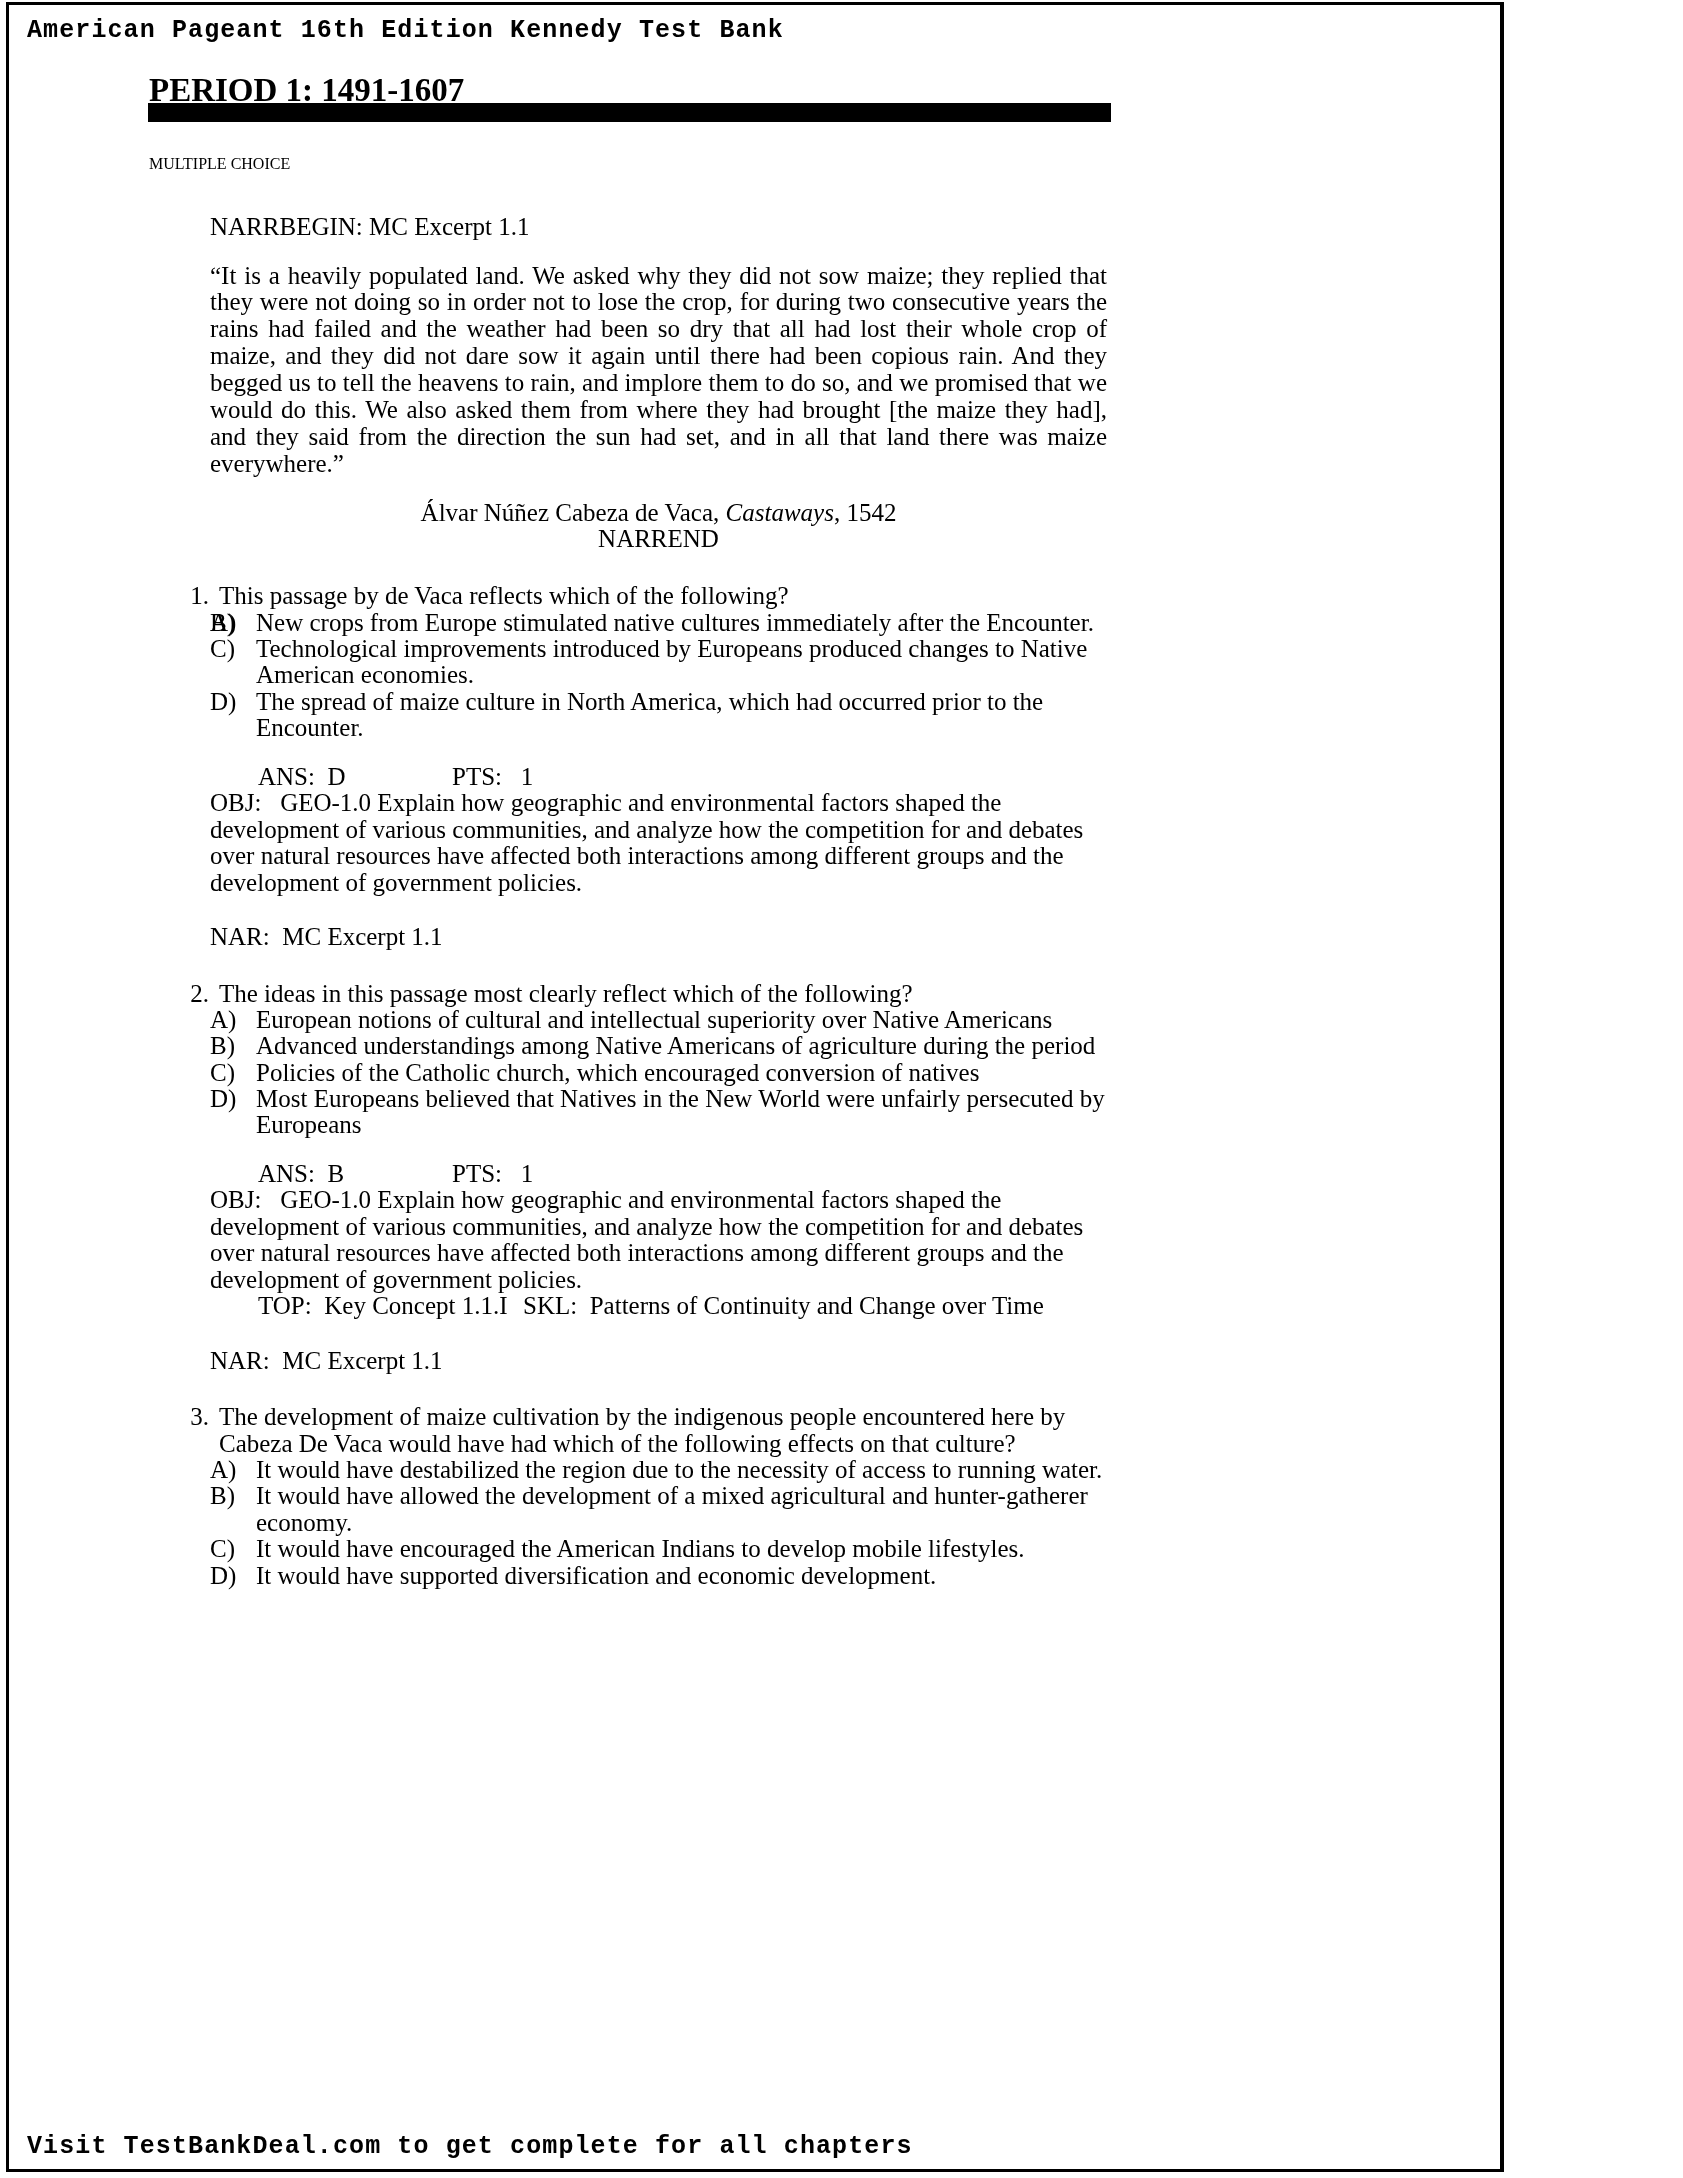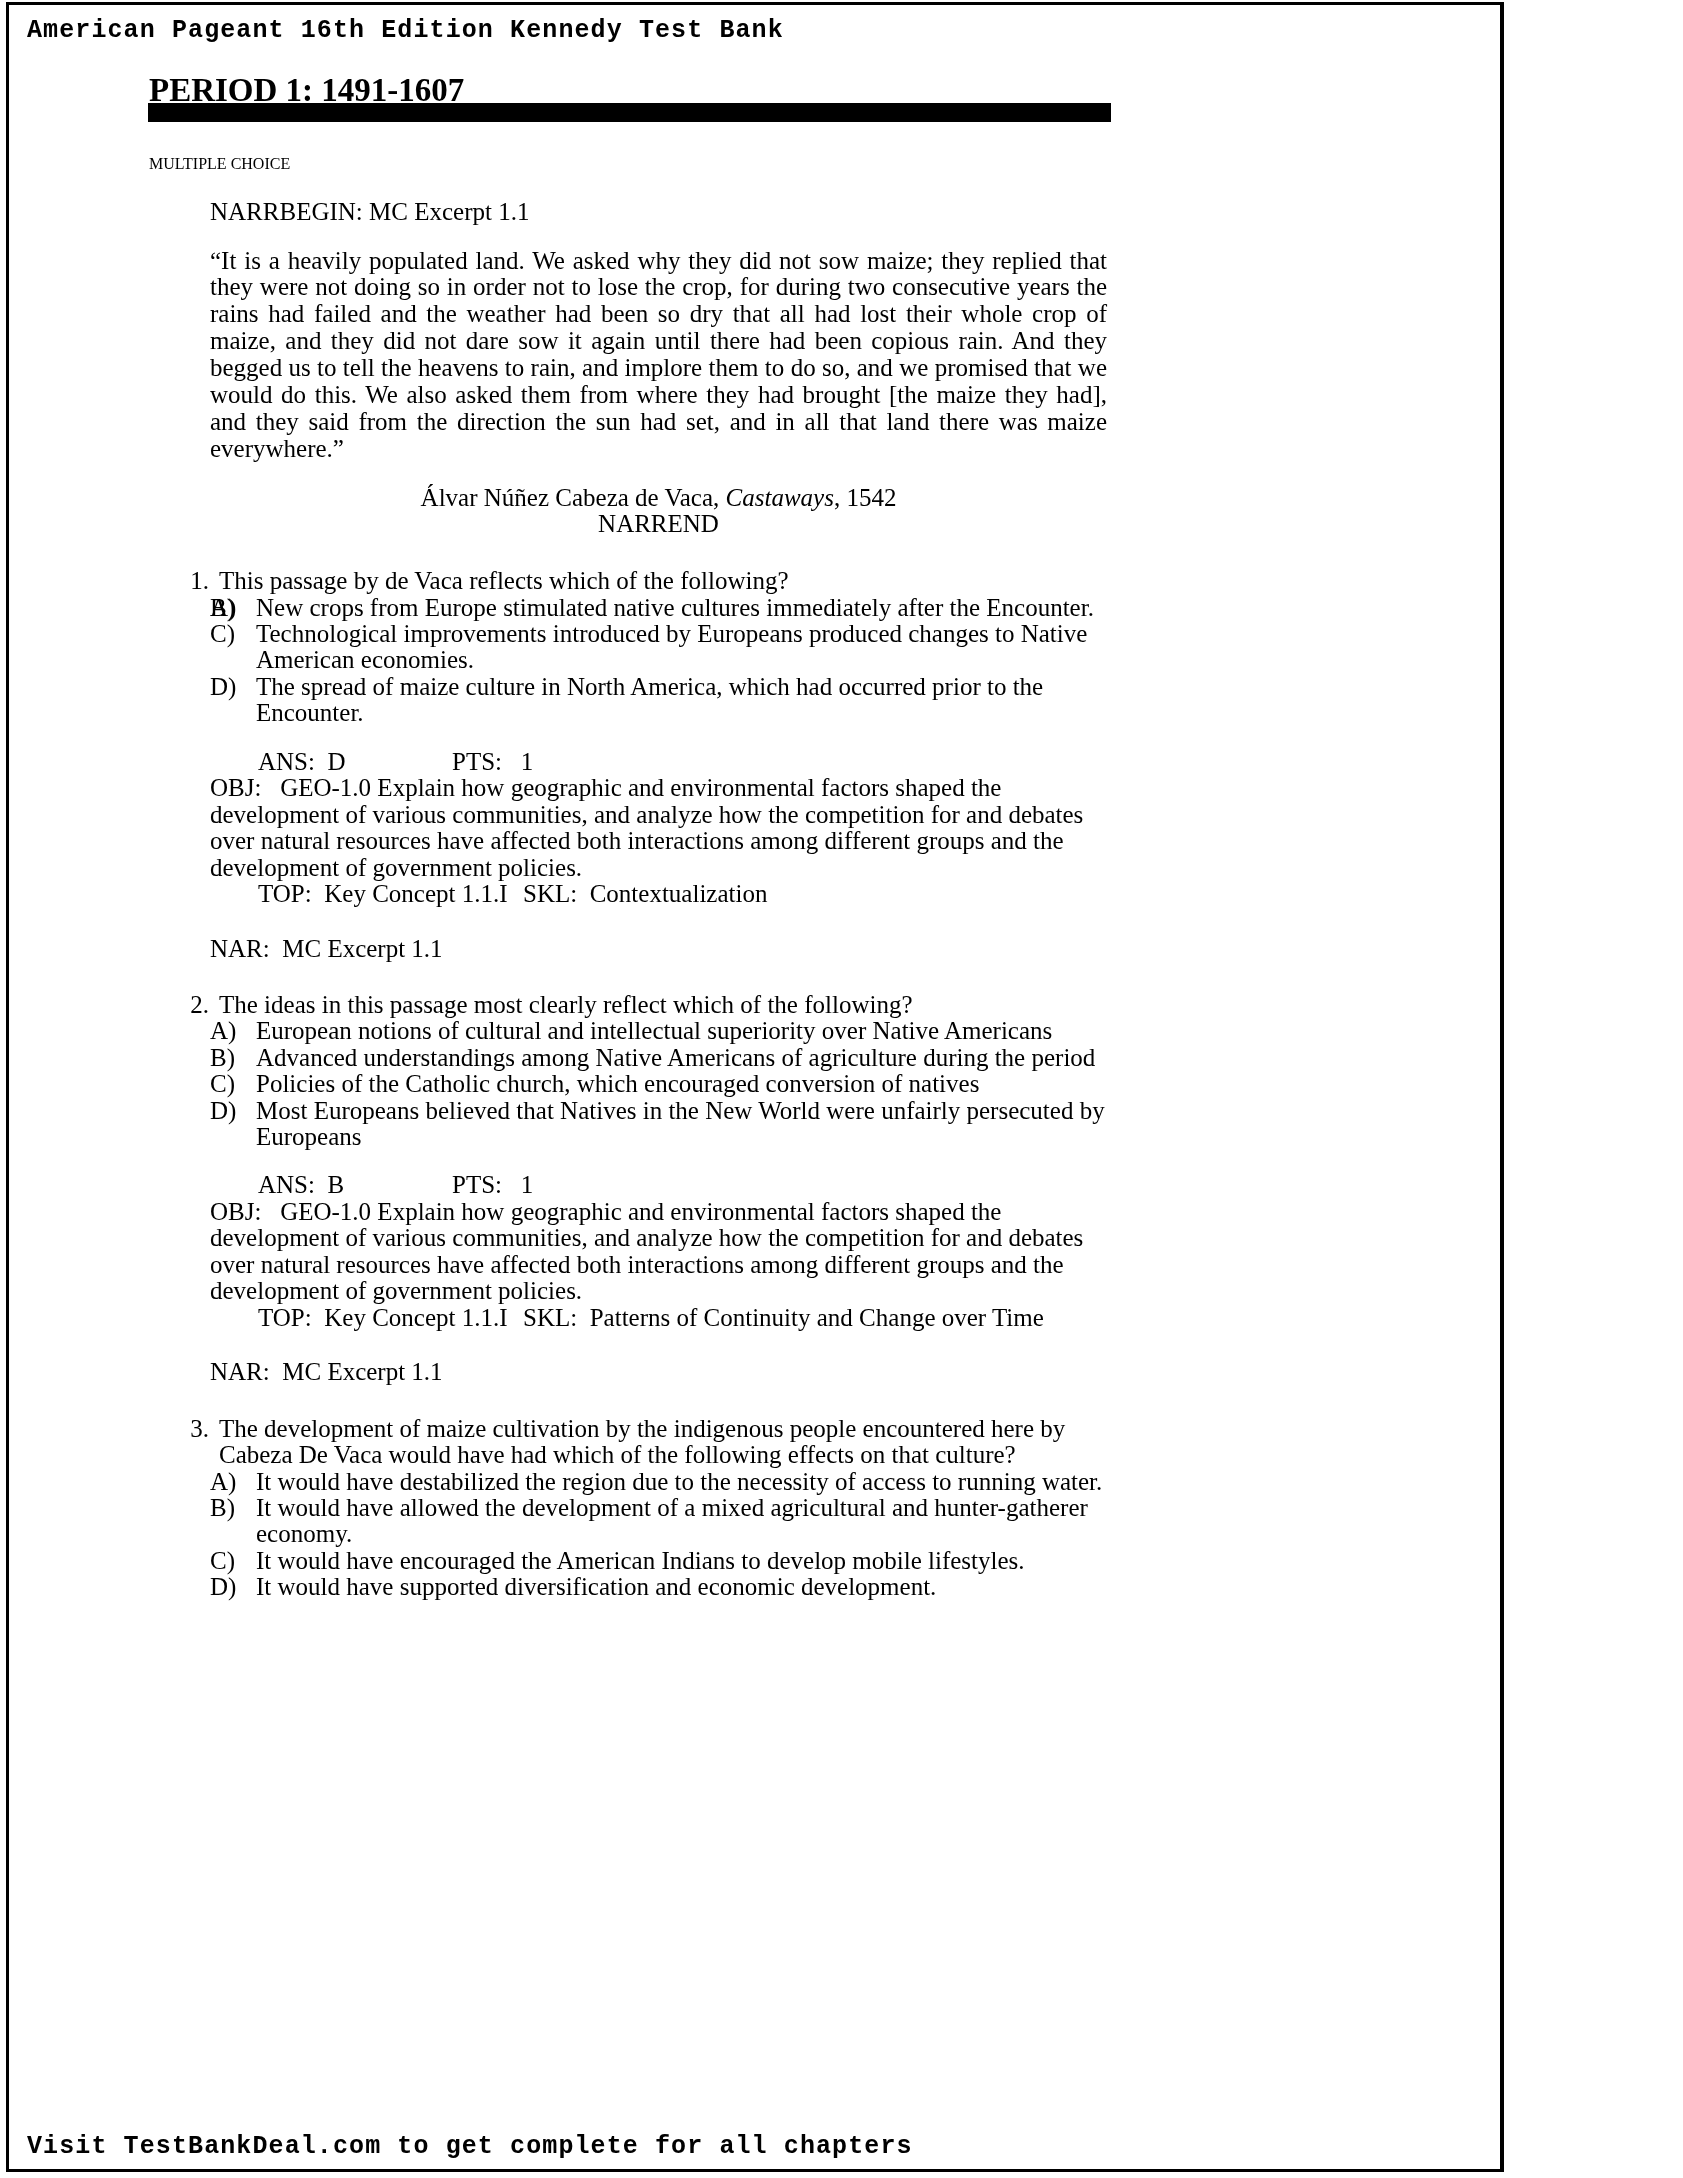--- a/index.html
+++ b/index.html
@@ -67,21 +67,21 @@
     top: 150px;
     font-size: 16px;
     font-weight: normal;
     white-space: nowrap;
   }
 
   
   #content {
     position: absolute;
     left: 201px;
-    top: 194px;
+    top: 209px;
     width: 897px;
     font-size: 25px;
     line-height: 1.06;
   }
 
   .narr-line { white-space: nowrap; }
   .bold { font-weight: bold; }
   .italic { font-style: italic; }
 
   .spacer-sm { height: 22px; }
@@ -191,23 +191,20 @@
       <div class="spacer-sm"></div>
 
       <div class="kv-row">
         <span class="kv-left"><span>ANS:</span>&nbsp;&nbsp;<span>D</span></span><span><span>PTS:</span>&nbsp;&nbsp;&nbsp;<span>1</span></span>
       </div>
 
       <div class="obj-block">
         <span>OBJ:</span>&nbsp;&nbsp;&nbsp;<span>GEO-1.0 Explain how geographic and environmental factors shaped the development of various communities, and analyze how the competition for and debates over natural resources have affected both interactions among different groups and the development of government policies.</span>
       </div>
 
-      <div class="kv-row">
-        <span class="kv-left" style="width:265px;"><span>TOP:</span>&nbsp;&nbsp;<span>Key Concept 1.1.I</span></span><span><span>SKL:</span>&nbsp;&nbsp;<span>Contextualization</span></span>
-      </div>
 
       <div class="meta-line">
         <span>NAR:</span>&nbsp;&nbsp;<span>MC Excerpt 1.1</span>
       </div>
     </div>
 
     <div class="spacer-md"></div>
 
     <div class="question-block">
       <div class="q-stem">

